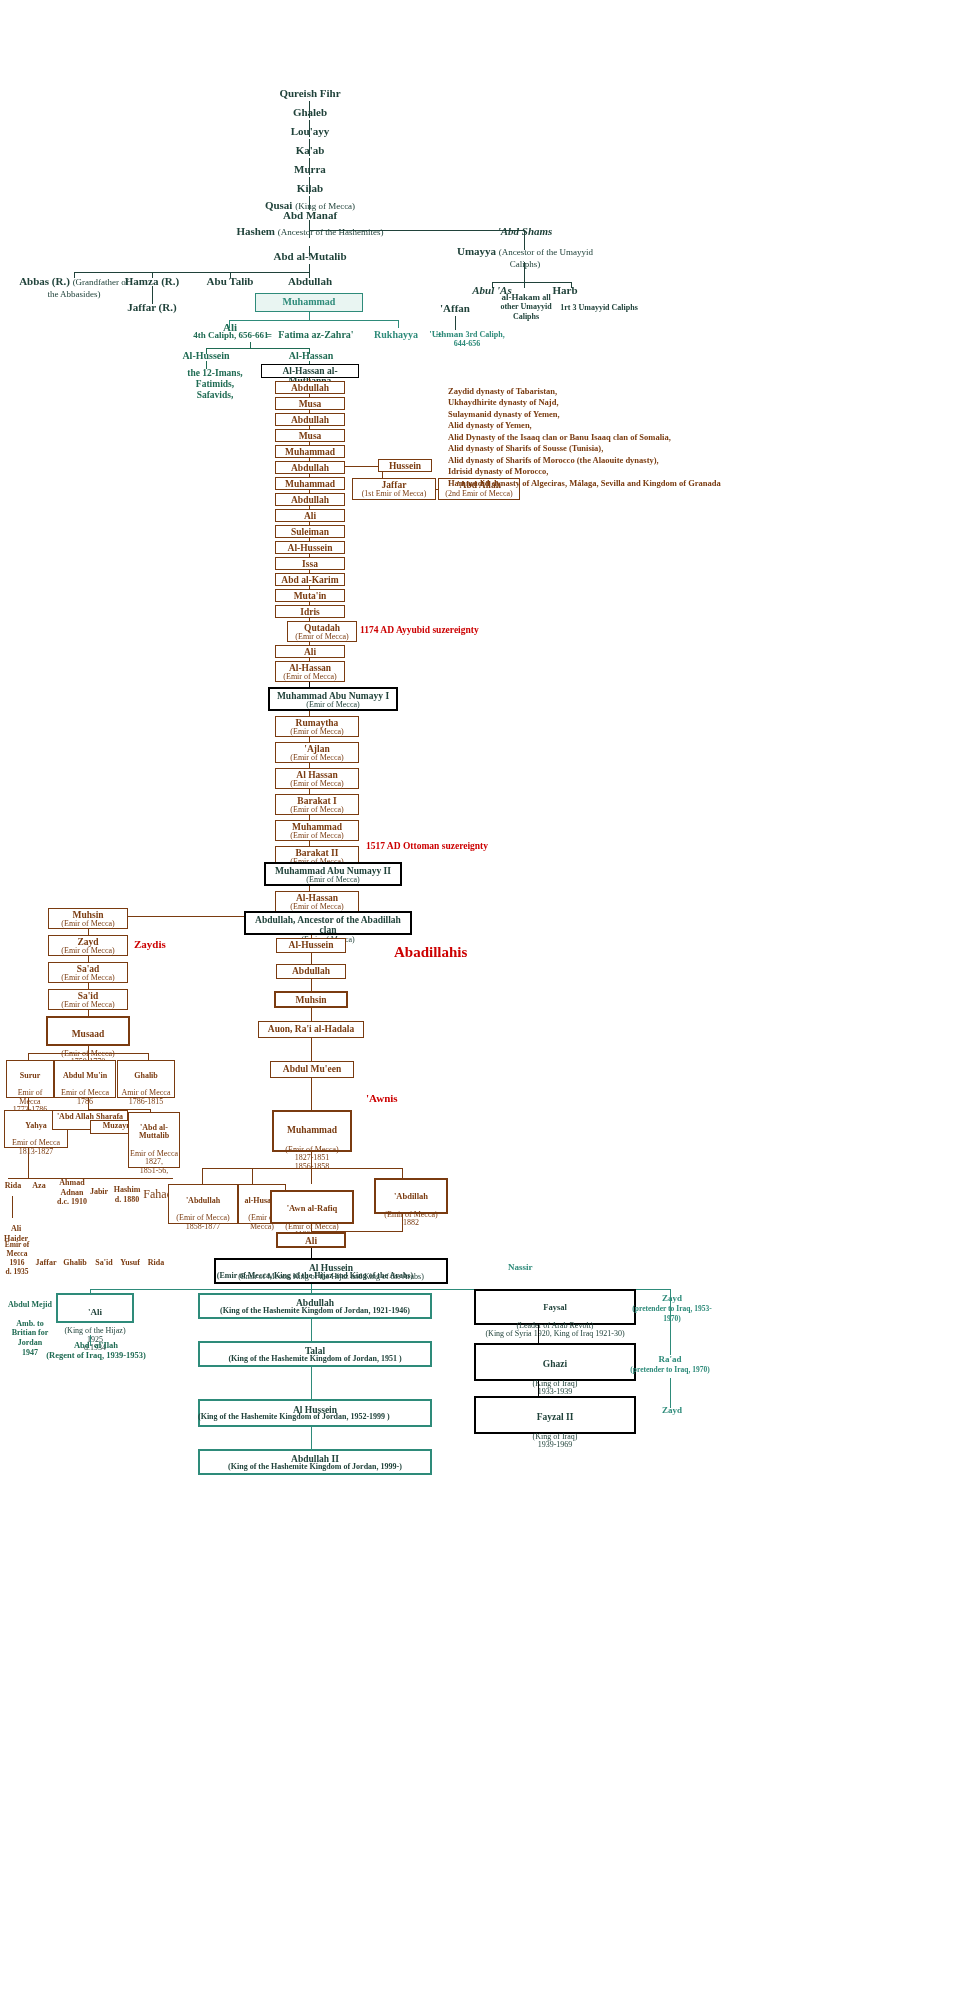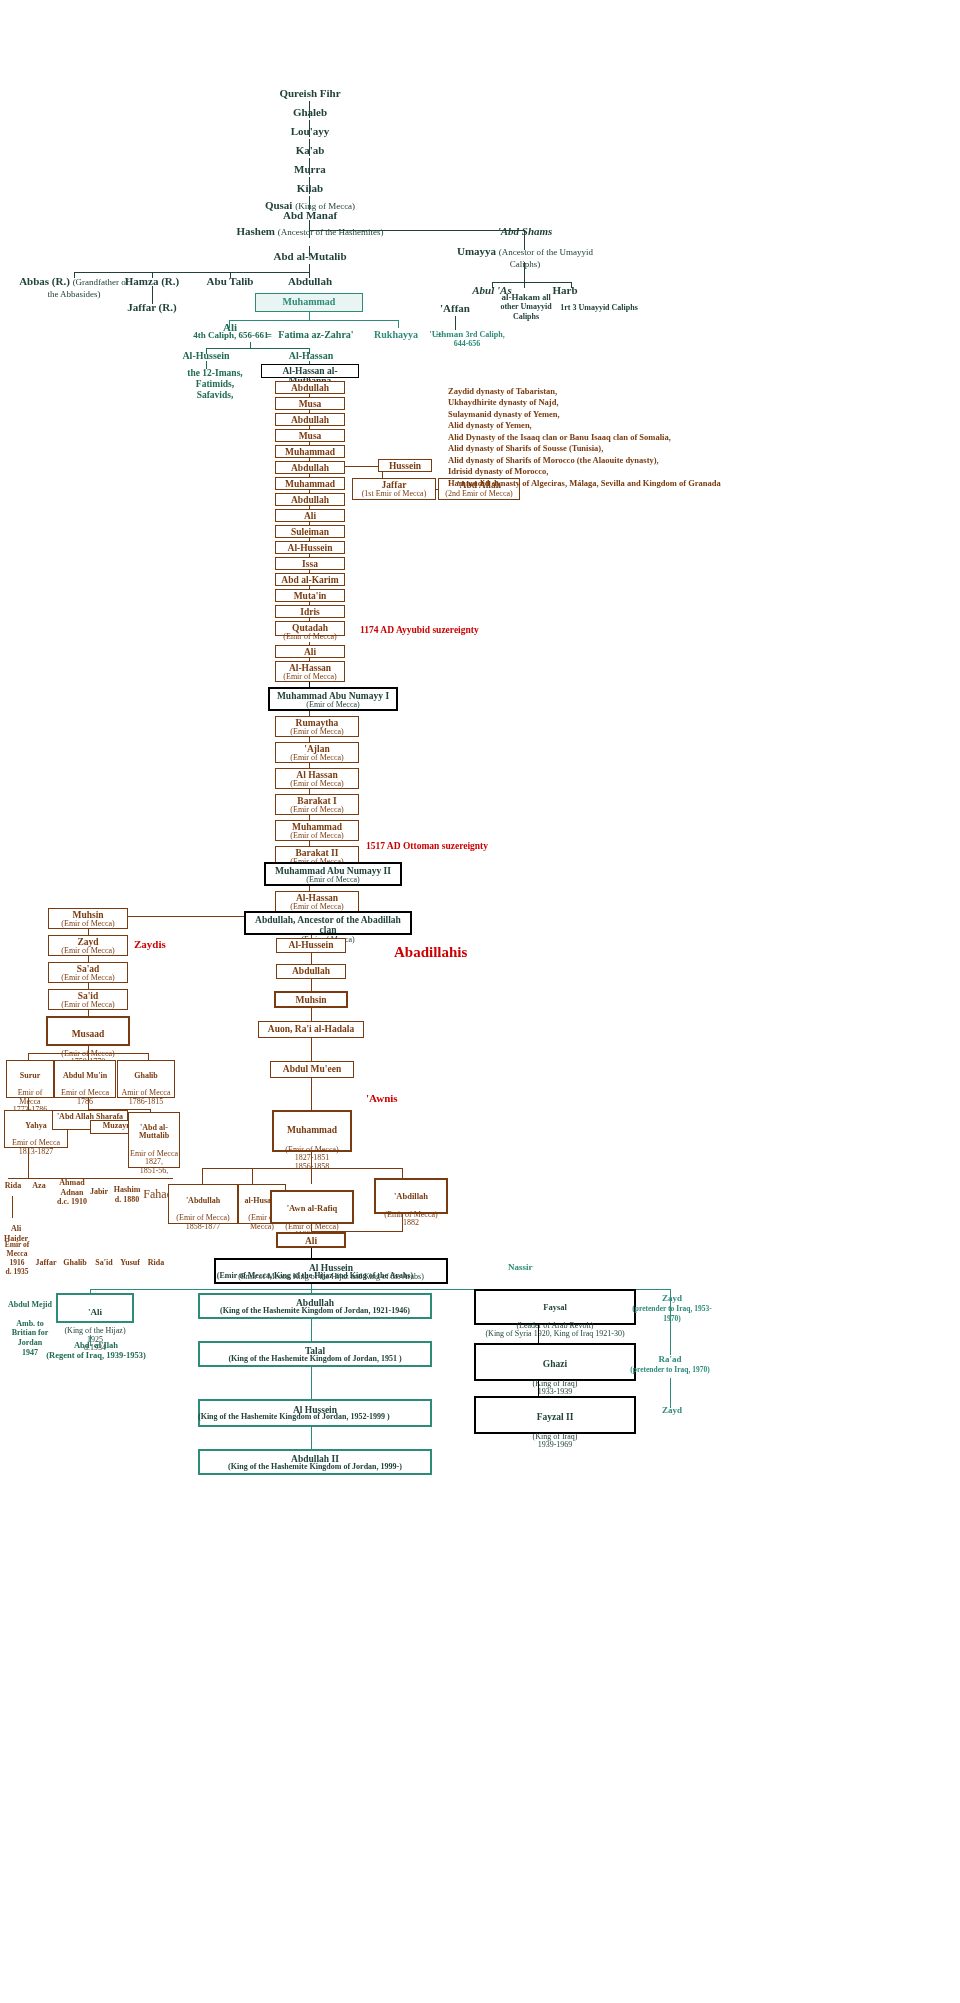--- a/index.html
+++ b/index.html
@@ -280,21 +280,21 @@
   </div>
   <div class="ln brownln vl" style="left:309px;top:586px;height:4px;"></div>
   <div class="box brown" style="left:275px;top:589px;width:70px;height:13px;padding-top:1px;">
     <span class="t">Muta'in</span>
   </div>
   <div class="ln brownln vl" style="left:309px;top:602px;height:4px;"></div>
   <div class="box brown" style="left:275px;top:605px;width:70px;height:13px;padding-top:1px;">
     <span class="t">Idris</span>
   </div>
   <div class="ln brownln vl" style="left:309px;top:618px;height:4px;"></div>
-  <div class="box brown" style="left:275px;top:621px;width:70px;height:15px;padding-top:1px;">
+  <div class="box brown" style="left:287px;top:621px;width:70px;height:21px;padding-top:1px;">
     <span class="t">Qutadah</span>
     <span class="sub">(Emir of Mecca)</span>
   </div>
   <div class="label red" style="left:360px;top:625px;font-size:9.5px;">1174 AD   Ayyubid suzereignty</div>
 
   <div class="ln brownln vl" style="left:309px;top:642px;height:4px;"></div>
   <div class="box brown" style="left:275px;top:645px;width:70px;height:13px;padding-top:1px;">
     <span class="t">Ali</span>
   </div>
   <div class="ln brownln vl" style="left:309px;top:658px;height:4px;"></div>

